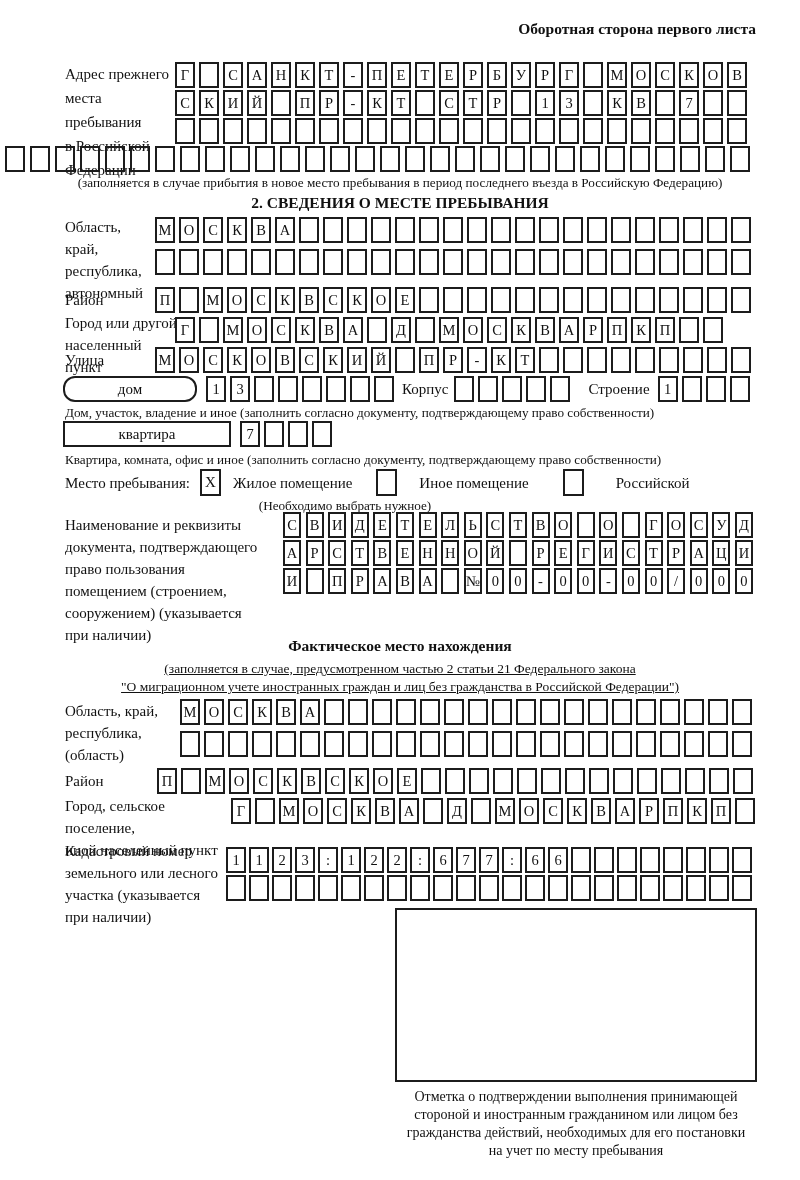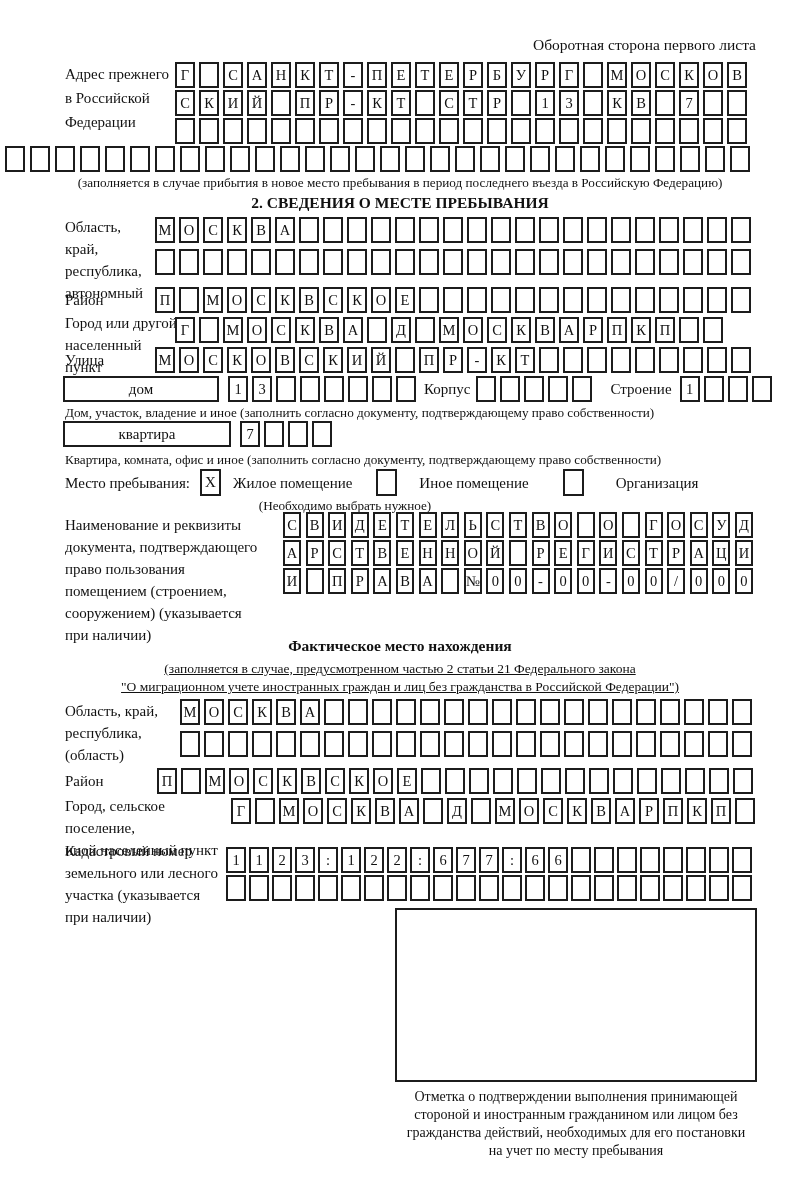--- a/index.html
+++ b/index.html
@@ -27,24 +27,25 @@
         align-items:center;justify-content:center;font-size:15px;flex:0 0 auto;}
   .flexrow{display:flex;align-items:center;}
   .stamp{border:2px solid #1c1c1c;box-sizing:border-box;}
   .stampcap{font-size:14px;line-height:18px;text-align:center;}
 </style>
 </head>
 <body>
 
 <div class="page">
 
-  <div class="abs" style="top:36px;right:44px;font-size:15.5px;">Оборотная сторона первого листа</div>
+  <div class="abs" style="top:20px;right:44px;font-size:15.5px;font-weight:bold;">Оборотная сторона первого листа</div>
 
   <div class="abs" style="top:62px;left:65px;width:110px;">
     <div class="lbl24">Адрес прежнего</div>
+    <div class="lbl24">места пребывания</div>
     <div class="lbl24">в Российской</div>
     <div class="lbl24">Федерации</div>
   </div>
   <div class="abs" style="top:62px;left:175px;">
     <div class="cells rowg">
         <span class="cell">Г</span>
         <span class="cell"></span>
         <span class="cell">С</span>
         <span class="cell">А</span>
         <span class="cell">Н</span>
@@ -301,21 +302,21 @@
       <span class="cell"></span>
       <span class="cell"></span>
       <span class="cell"></span>
       <span class="cell"></span>
       <span class="cell"></span>
       <span class="cell"></span>
       <span class="cell"></span>
     </div>
 
   <div class="abs flexrow" style="top:376px;left:63px;">
-    <span class="labelbox" style="width:156px;">дом</span>
+    <span class="labelbox" style="width:134px;border-radius:12px;">дом</span>
     <span style="width:9px;"></span>
     <span class="cells">
         <span class="cell">1</span>
         <span class="cell">3</span>
         <span class="cell"></span>
         <span class="cell"></span>
         <span class="cell"></span>
         <span class="cell"></span>
         <span class="cell"></span>
         <span class="cell"></span>
@@ -360,21 +361,21 @@
     <span class="chk">X</span>
     <span style="width:12px;"></span>
     <span class="lbl">Жилое помещение</span>
     <span style="width:24px;"></span>
     <span class="chk"></span>
     <span style="width:22px;"></span>
     <span class="lbl">Иное помещение</span>
     <span style="width:34px;"></span>
     <span class="chk"></span>
     <span style="width:32px;"></span>
-    <span class="lbl">Организация</span>
+    <span class="lbl">Российской</span>
   </div>
   <div class="abs note" style="top:498px;left:65px;width:560px;text-align:center;">(Необходимо выбрать нужное)</div>
 
   <div class="abs" style="top:514px;left:65px;width:218px;">
     <div class="lbl">Наименование и реквизиты</div>
     <div class="lbl">документа, подтверждающего</div>
     <div class="lbl">право пользования</div>
     <div class="lbl">помещением (строением,</div>
     <div class="lbl">сооружением) (указывается</div>
     <div class="lbl">при наличии)</div>

